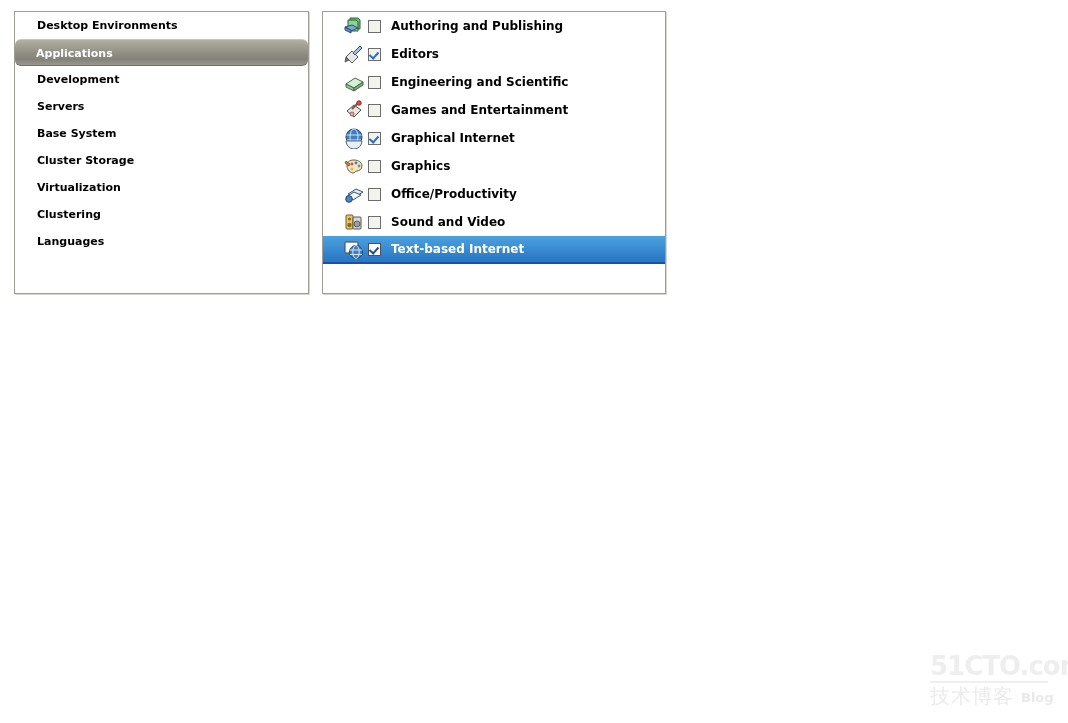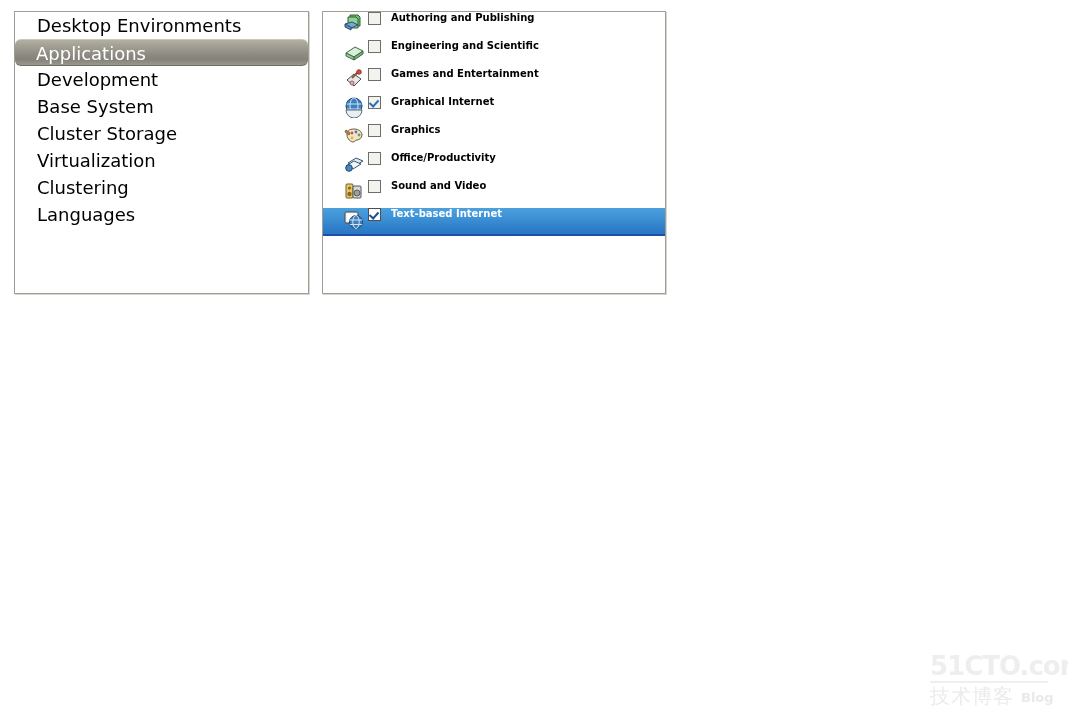--- a/index.html
+++ b/index.html
@@ -45,22 +45,22 @@
 
   .cat-list {
     list-style: none;
     margin: 0;
     padding: 0;
   }
 
   .cat-item {
     height: 27px;
     line-height: 27px;
-    font-size: 18px;
-    font-weight: normal;
+    font-size: 11px;
+    font-weight: bold;
     color: #000000;
     padding-left: 22px;
     white-space: nowrap;
     box-sizing: border-box;
   }
 
   .cat-item.selected {
     color: #ffffff;
     background: linear-gradient(to bottom,
         #b3b0a1 0%,
@@ -77,22 +77,22 @@
   
   .grp-list {
     list-style: none;
     margin: 0;
     padding: 0;
   }
 
   .grp-item {
     height: 28px;
     display: flex;
-    align-items: flex-start;
-    font-size: 10px;
+    align-items: center;
+    font-size: 12px;
     font-weight: bold;
     color: #000000;
     padding-left: 20px;
     box-sizing: border-box;
     white-space: nowrap;
   }
 
   .grp-item.selected {
     color: #ffffff;
     background: linear-gradient(to bottom,
@@ -189,20 +189,21 @@
 </head>
 <body>
 
 <div id="root">
 
   <div class="panel" id="left-panel">
     <ul class="cat-list" id="cat-list">
         <li class="cat-item"><span>Desktop Environments</span></li>
         <li class="cat-item selected"><span>Applications</span></li>
         <li class="cat-item"><span>Development</span></li>
+        <li class="cat-item"><span>Servers</span></li>
         <li class="cat-item"><span>Base System</span></li>
         <li class="cat-item"><span>Cluster Storage</span></li>
         <li class="cat-item"><span>Virtualization</span></li>
         <li class="cat-item"><span>Clustering</span></li>
         <li class="cat-item"><span>Languages</span></li>
       </ul>
   </div>
 
   <div class="panel" id="right-panel">
     <ul class="grp-list" id="grp-list">
@@ -212,20 +213,33 @@
               <g>
                 <path d="M7 3h8l2 2v9H9L7 12z" fill="#6fbf73" stroke="#2d5f33" stroke-width="1"></path>
                 <path d="M5 5h8l2 2v9H7L5 14z" fill="#8fd294" stroke="#2d5f33" stroke-width="1"></path>
                 <path d="M2 12l7-2 6 3-7 3z" fill="#7aa8d8" stroke="#2a4d73" stroke-width="1"></path>
                 <path d="M2 12v3l6 3v-3z" fill="#5f8dc0" stroke="#2a4d73" stroke-width="1"></path>
               </g>
             </svg>
           </span>
           <span class="chk"></span>
           <span class="grp-label">Authoring and Publishing</span>
+        </li>
+        <li class="grp-item">
+          <span class="grp-icon">
+            <svg viewBox="0 0 22 22">
+              <g>
+                <path d="M3 14l6-6 6 6-6 6z" fill="#e8e8e8" stroke="#555" stroke-width="1"></path>
+                <path d="M10 10l7-7 2 2-7 7z" fill="#9fc7e8" stroke="#36506b" stroke-width="1"></path>
+                <path d="M3 14l3 3-4 2z" fill="#777" stroke="#444" stroke-width="0.8"></path>
+              </g>
+            </svg>
+          </span>
+          <span class="chk checked"></span>
+          <span class="grp-label">Editors</span>
         </li>
         <li class="grp-item">
           <span class="grp-icon">
             <svg viewBox="0 0 22 22">
               <g>
                 <path d="M3 13l9-6 8 4-9 6z" fill="#d9efd9" stroke="#3d6b43" stroke-width="1"></path>
                 <path d="M3 13v3l8 4v-3z" fill="#9ec79e" stroke="#3d6b43" stroke-width="1"></path>
                 <path d="M11 17l9-6v3l-9 6z" fill="#7ab07f" stroke="#3d6b43" stroke-width="1"></path>
               </g>
             </svg>

